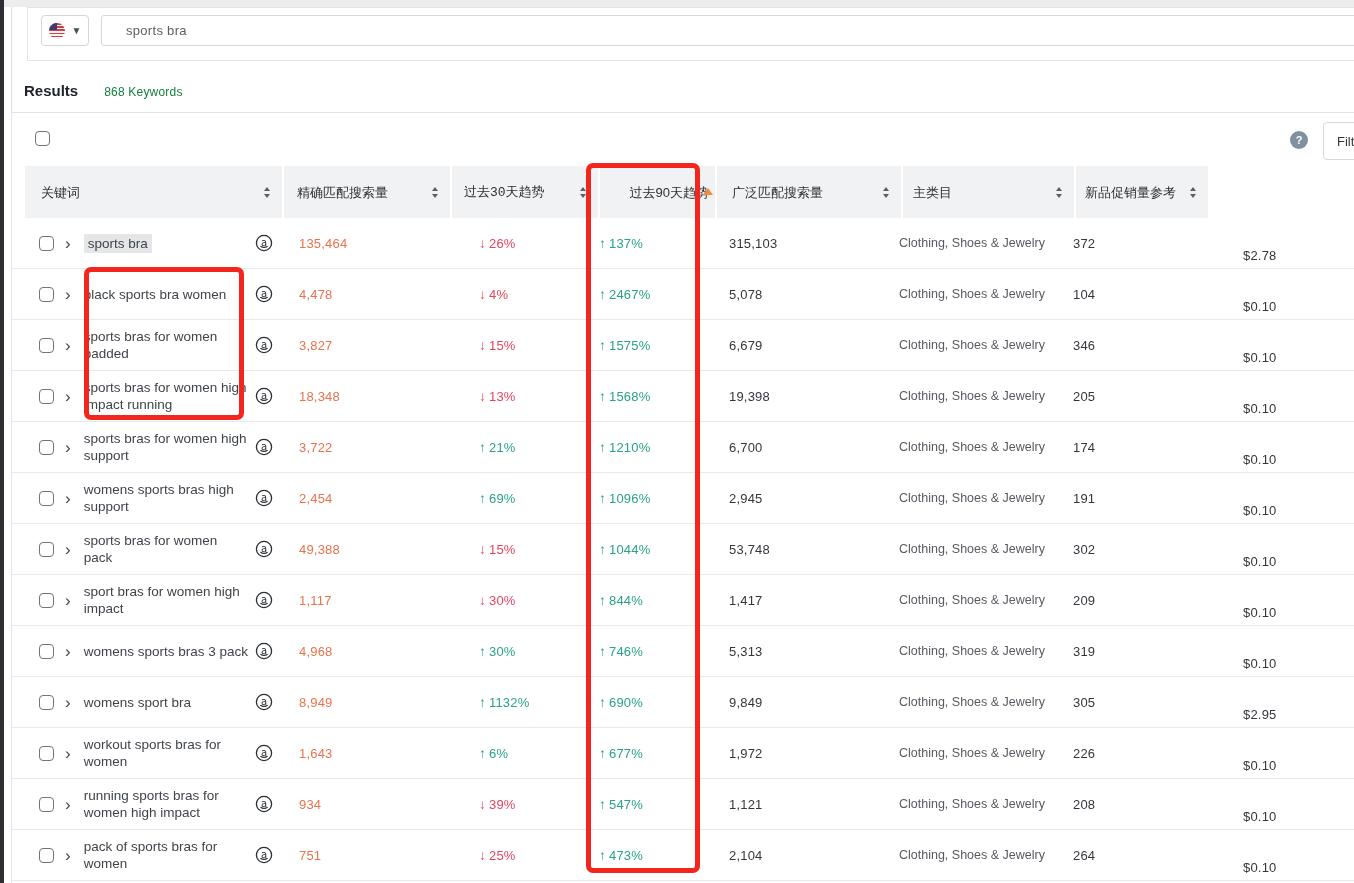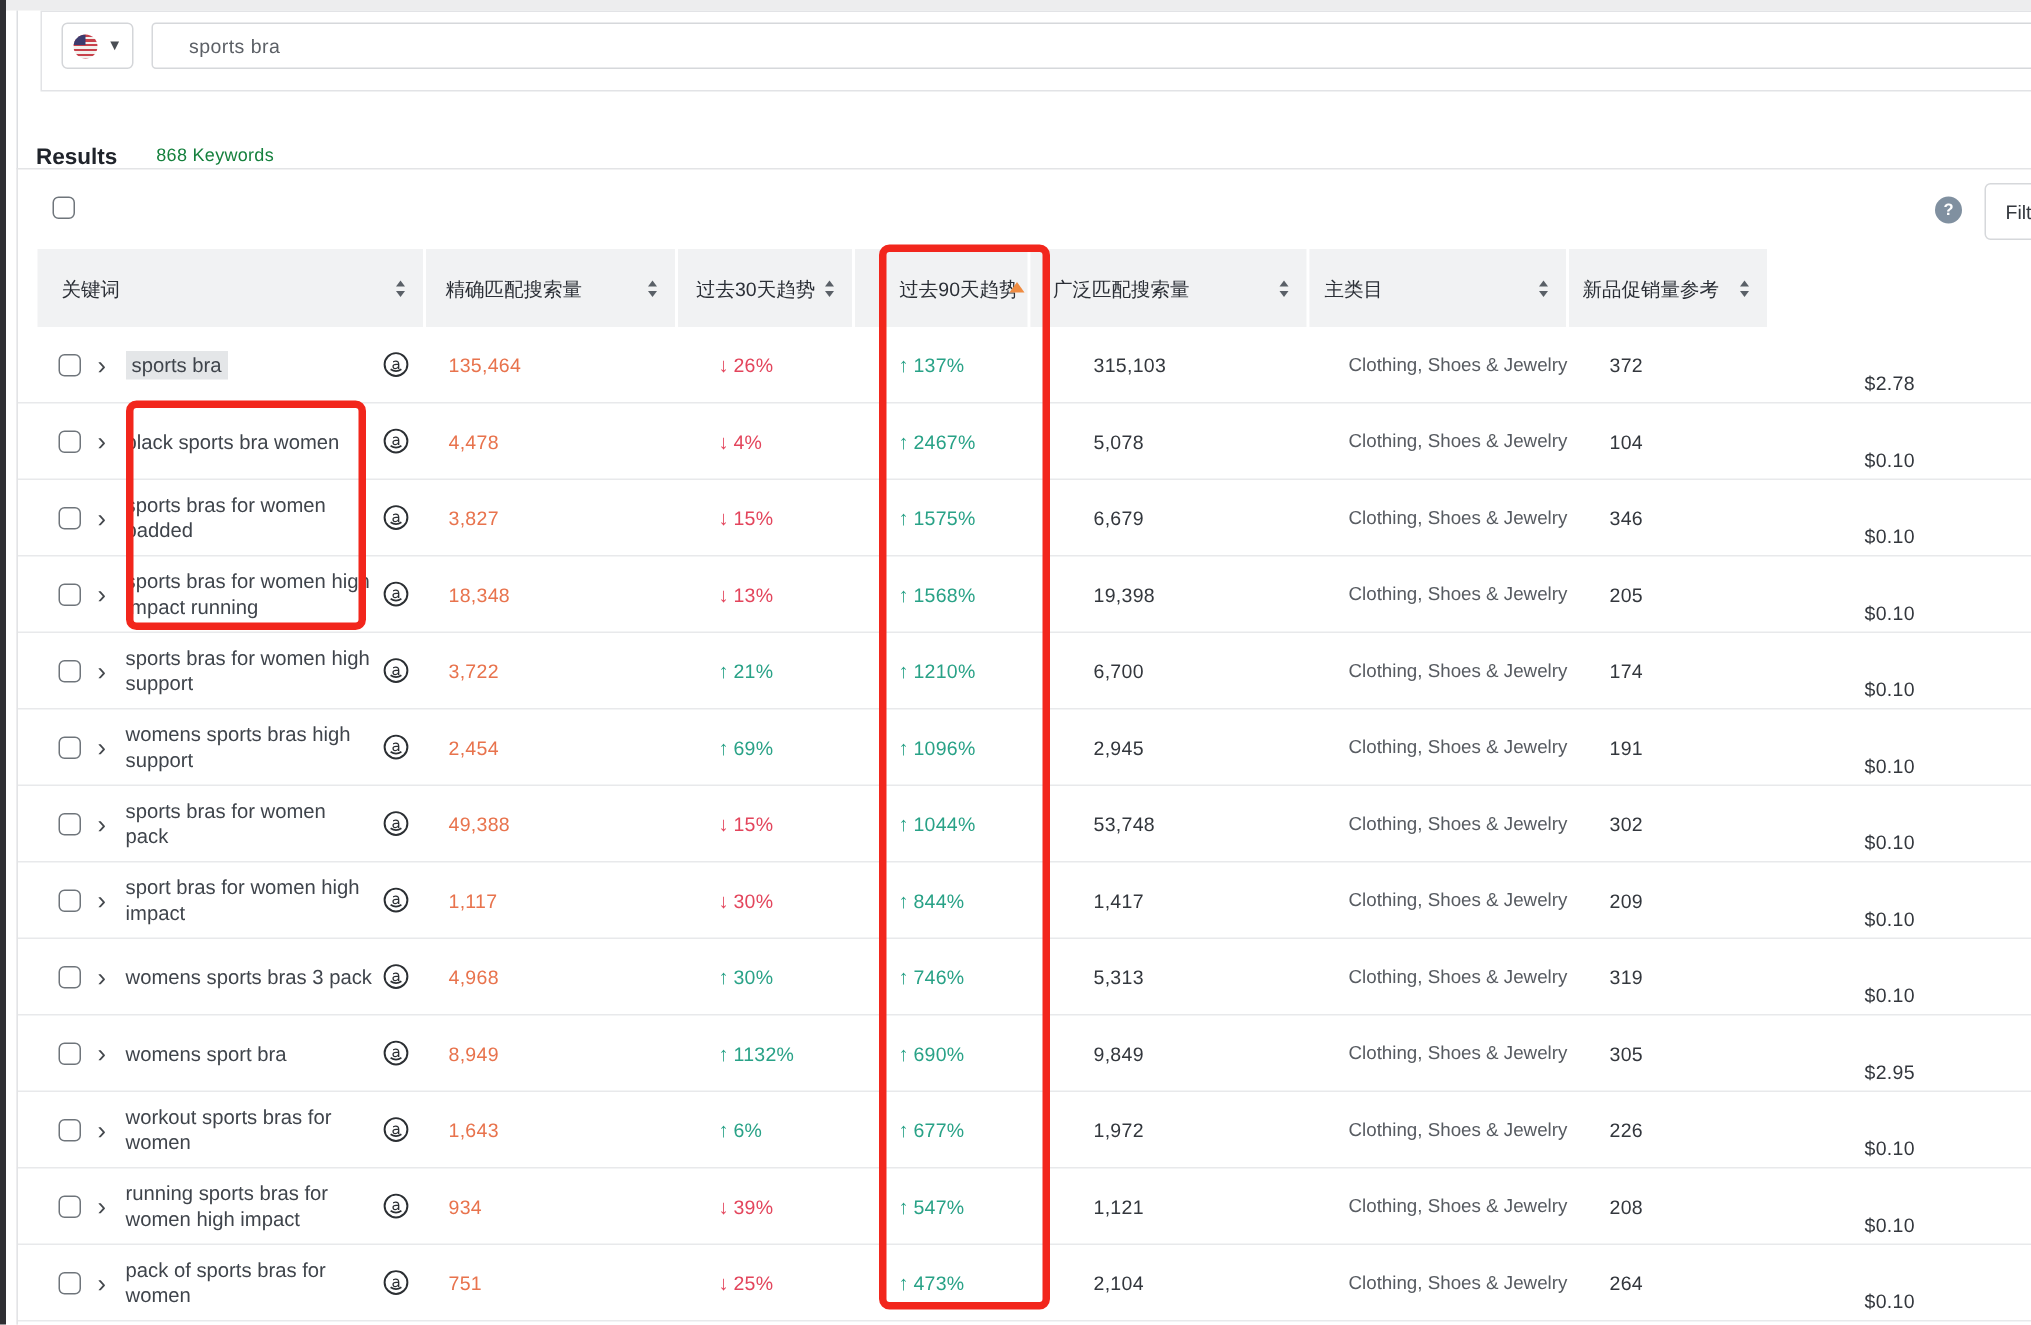--- a/index.html
+++ b/index.html
@@ -18,21 +18,21 @@
   .flag { width:16px; height:16px; border-radius:50%; position:relative; overflow:hidden;
     background:repeating-linear-gradient(180deg,#c8414b 0 1.6px,#f3f1ee 1.6px 3.2px); }
   .flag::before { content:""; position:absolute; left:0; top:0; width:8px; height:7px; background:#3c3b6e; }
   .flag-caret { font-size:10px; color:#4a4e54; }
   .search-input { position:absolute; left:73px; top:7px; width:1290px; height:31px;
     border:1px solid #d6d8db; border-radius:3px; padding-left:24px; font-size:13px;
     color:#5c6066; background:#fff; letter-spacing:.3px; outline:none;
     font-family:"Liberation Sans","DejaVu Sans",sans-serif; }
 
   
-  .results-line { position:absolute; left:24px; top:96px; display:flex; align-items:flex-start; gap:26px; }
+  .results-line { position:absolute; left:24px; top:82px; display:flex; align-items:flex-end; gap:26px; }
   .results-title { font-size:15px; font-weight:bold; color:#20242b; }
   .results-count { font-size:12px; color:#15803d; letter-spacing:.2px; }
 
   
   .table-card { position:absolute; left:11px; top:112px; width:1343px; height:771px;
     background:#fff; border-top:1px solid #e3e4e6; border-left:1px solid #e3e4e6; }
   .select-all { position:absolute; left:23px; top:18px; }
   .cb { display:inline-block; width:15px; height:15px; border:1.5px solid #6f757b;
     border-radius:4px; background:#fff; cursor:pointer; }
   .help-circle { position:absolute; left:1278px; top:18px; width:18px; height:18px; border-radius:50%;
@@ -47,21 +47,21 @@
   .hcell { background:#f1f2f3; border-right:2px solid #fff; display:flex; align-items:center;
     font-size:13px; color:#2b2f36; line-height:17px; cursor:pointer; position:relative; }
   .hlabel { padding-right:6px; }
   .sort { margin-left:auto; margin-right:12px; display:flex; flex-direction:column; gap:3px; }
   .sort i { display:block; width:0; height:0; border-left:3.5px solid transparent; border-right:3.5px solid transparent; }
   .sort .s-up { border-bottom:4.5px solid #5a6067; }
   .sort .s-dn { border-top:4.5px solid #5a6067; }
   .active-caret { position:absolute; right:2px; top:22px; width:0; height:0;
     border-left:5px solid transparent; border-right:5px solid transparent; border-bottom:7px solid #ef8b41; }
   .hc1{ width:259px; padding-left:16px; } .hc2{ width:168px; padding-left:13px; }
-  .hc3{ width:118px; padding-left:12px; } .hc4{ width:117px; padding-left:12px;justify-content:flex-end; }
+  .hc3{ width:148px; padding-left:12px;font-family:Liberation Mono, monospace; } .hc4{ width:117px; padding-left:12px;justify-content:flex-end; }
   .hc5{ width:186px; padding-left:15px; } .hc6{ width:173px; padding-left:10px; }
   .hc7{ width:134px; padding-left:9px;text-align:right; }  .hc8{ flex:1; padding-left:10px; border-right:none; }
 
   
   .tbody { position:absolute; left:0; top:105px; width:1343px; }
   .row { display:flex; height:51px; border-bottom:1px solid #e8e9eb; align-items:center; padding-left:13px; }
   .cell { display:flex; align-items:center; }
   .c1 { width:259px; padding-left:14px; }
   .c2 { width:168px; padding-left:15px; }
   .c3 { width:134px; padding-left:27px; }

